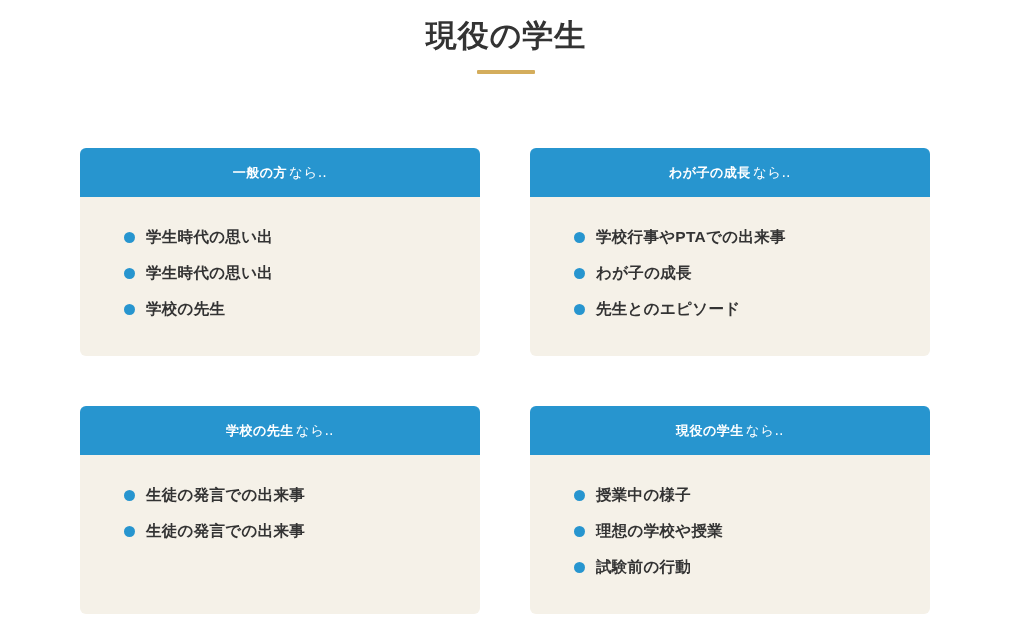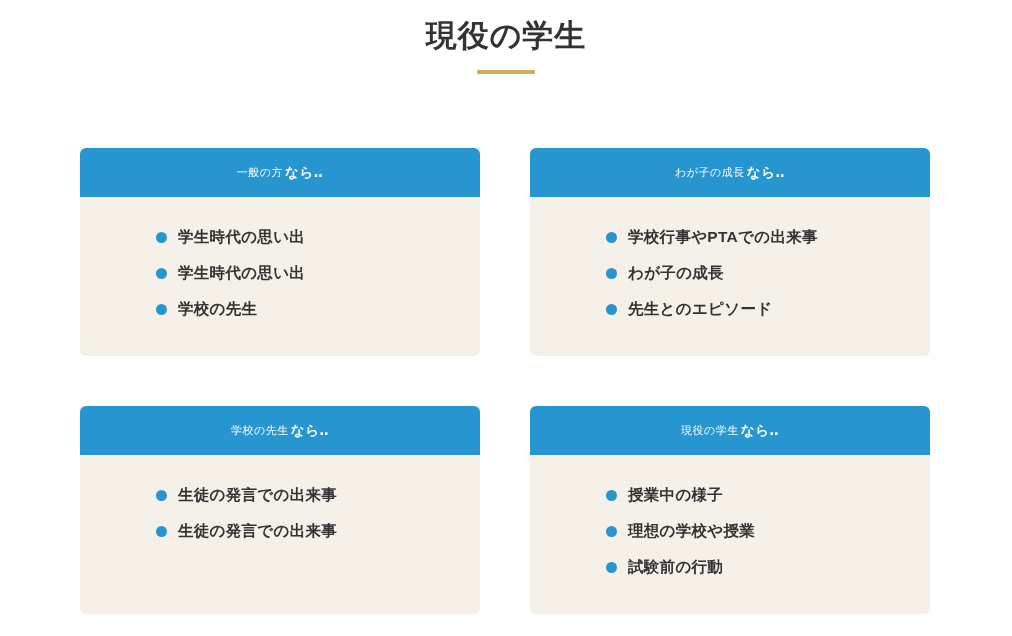--- a/index.html
+++ b/index.html
@@ -68,43 +68,43 @@
     height: 49px;
     background: #2795cf;
     border-radius: 6px 6px 0 0;
     display: flex;
     align-items: center;
     justify-content: center;
     color: #ffffff;
     white-space: nowrap;
   }
   .card-header-main {
-    font-size: 11px;
-    font-weight: normal;
+    font-size: 13px;
+    font-weight: bold;
     letter-spacing: 0.5px;
   }
   .card-header-suffix {
     font-size: 13.5px;
-    font-weight: bold;
+    font-weight: normal;
     margin-left: 2px;
     letter-spacing: 0.5px;
   }
 
   .card-body {
     flex: 1;
     background: #f5f1e8;
     border-radius: 0 0 6px 6px;
     padding: 22px 0 0 0;
     box-sizing: border-box;
   }
 
   .item-list {
     list-style: none;
     margin: 0;
-    padding: 0 0 0 76px;
+    padding: 0 0 0 44px;
   }
   .item-row {
     display: flex;
     align-items: center;
     height: 36px;
   }
   .bullet-dot {
     width: 11px;
     height: 11px;
     border-radius: 50%;

